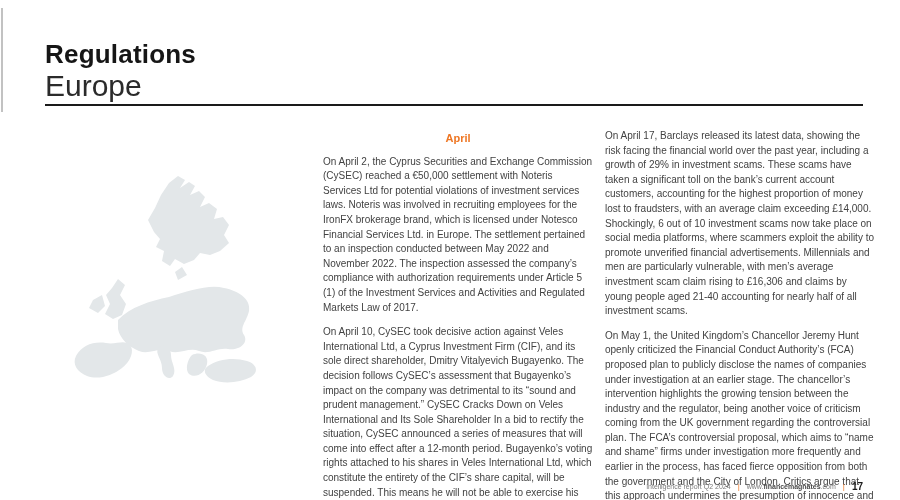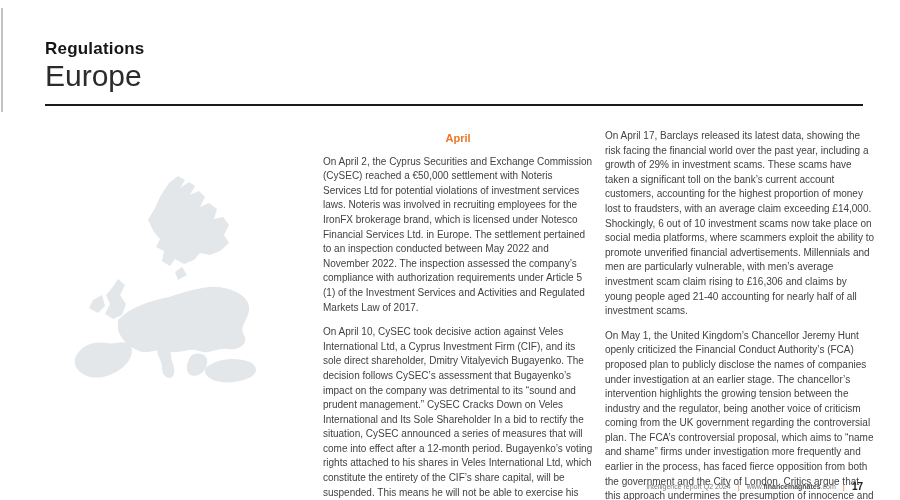--- a/index.html
+++ b/index.html
@@ -20,21 +20,21 @@
     width: 2px;
     height: 104px;
     background: #c2c2c2;
   }
   .header {
     position: absolute;
     left: 45px;
     top: 40px;
   }
   .title-bold {
-    font-size: 17px;
+    font-size: 26px;
     font-weight: 700;
     color: #161616;
     letter-spacing: 0.2px;
     line-height: 1.1;
   }
   .title-light {
     font-size: 30px;
     font-weight: 400;
     color: #2b2b2b;
     line-height: 1.1;

